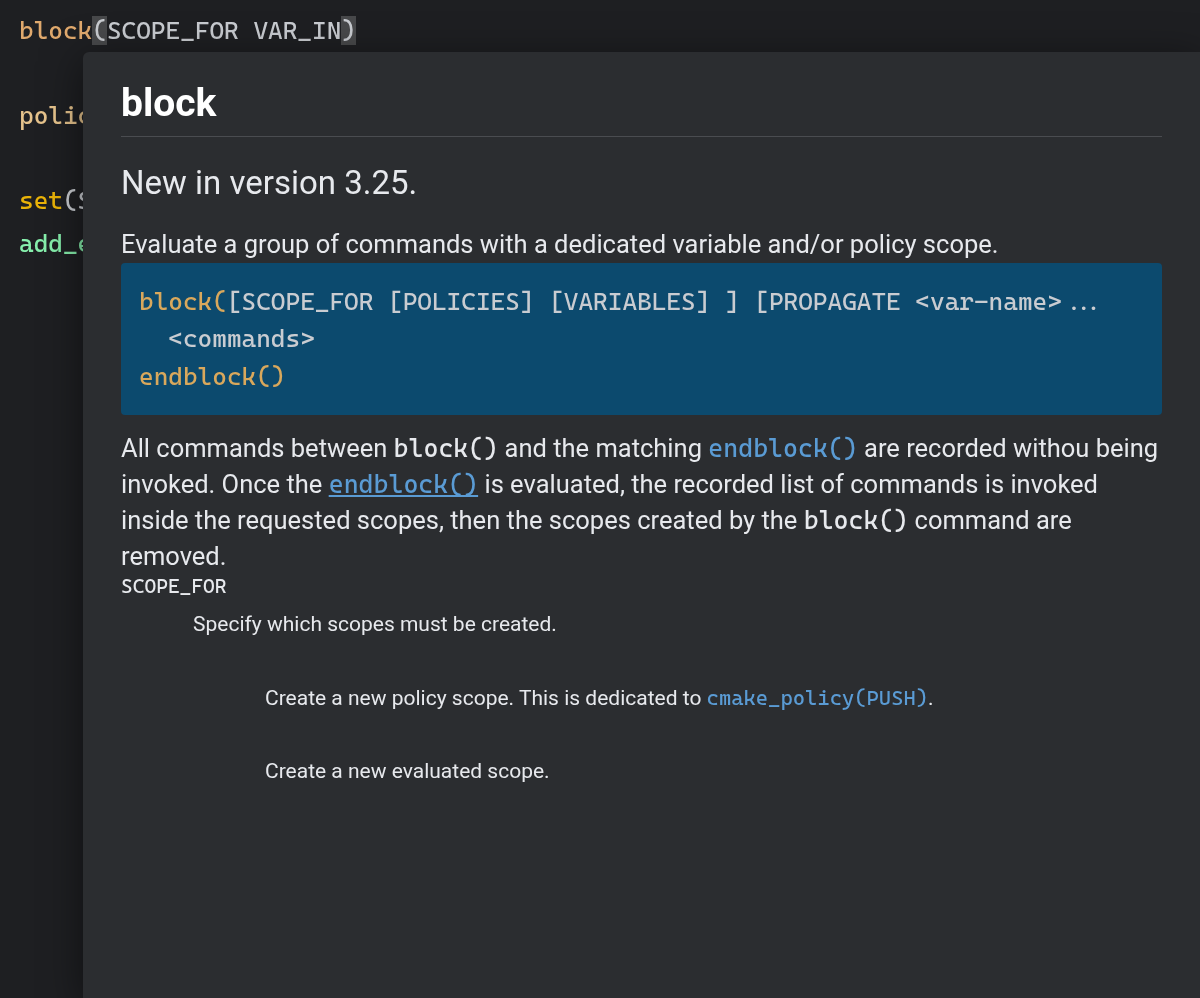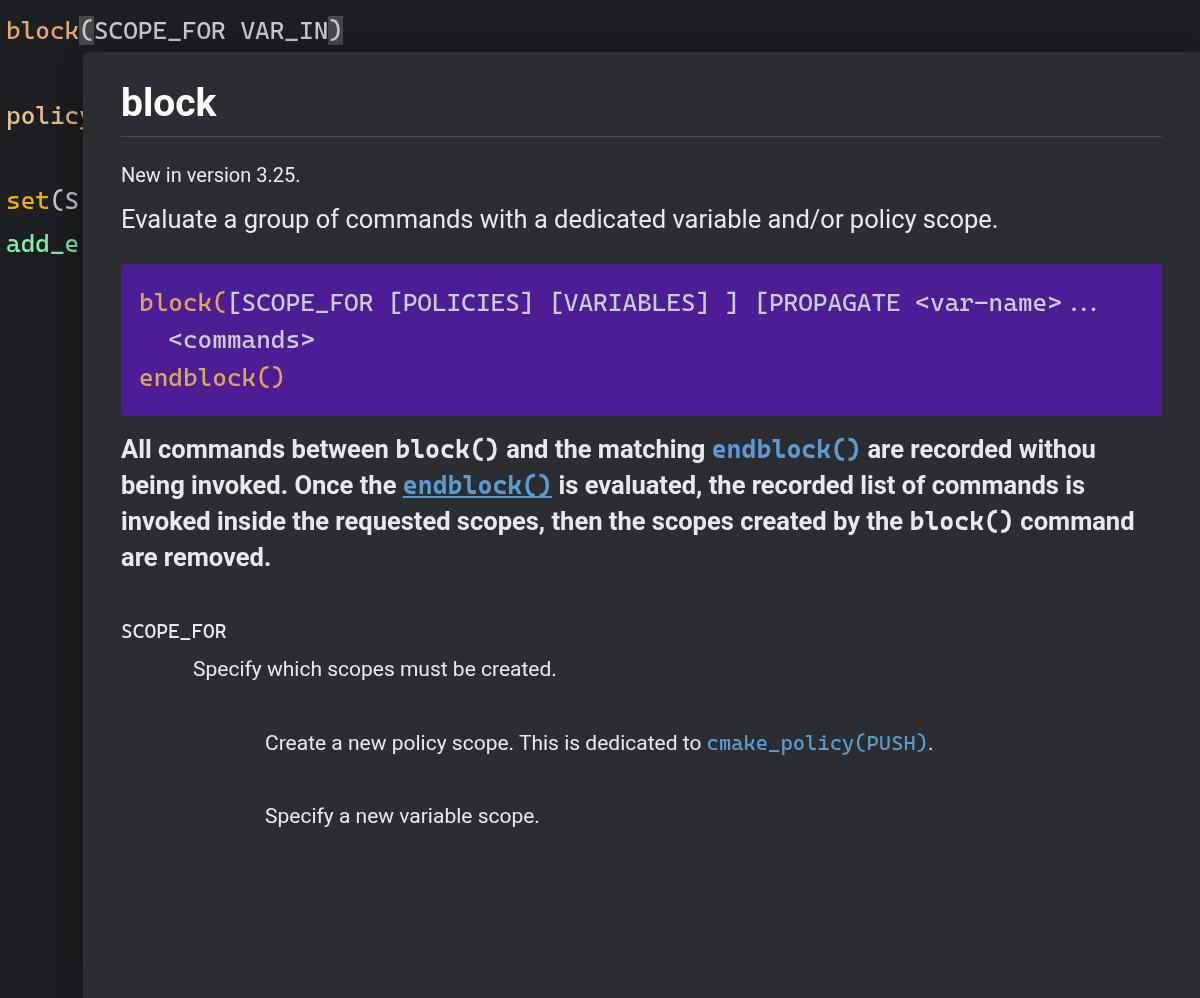--- a/index.html
+++ b/index.html
@@ -17,21 +17,21 @@
       top: 0;
       left: 0;
       width: 100%;
       height: 100%;
       font-size: 25px;
       line-height: 1.7;
       padding: 10px 0;
     }
     .code-line {
       white-space: pre;
-      padding-left: 6px;
+      padding-left: 19px;
     }
     .cmd-block { color: #e0a96d; }
     .cmd-endblock { color: #e6c38c; }
     .cmd-set { color: #eab308; }
     .cmd-add { color: #86efac; }
     .paren { color: #c9ccd1; }
     .args { color: #c9ccd1; }
     .hl-paren { background-color: rgba(200,200,200,0.25); color: #c9ccd1; }
     .tooltip {
       position: absolute;
@@ -50,51 +50,49 @@
     }
     .doc-title {
       font-size: 39px;
       font-weight: 700;
       color: #ffffff;
       border-bottom: 1px solid #4a4c50;
       padding-bottom: 10px;
       margin-bottom: 26px;
     }
     .doc-version {
-      font-size: 20px;
+      font-size: 33px;
       color: #e7e9ed;
-      margin-bottom: 14px;
+      margin-bottom: 24px;
       font-weight: 400;
     }
     .doc-summary {
       font-size: 25.5px;
       color: #e7e9ed;
-      margin-bottom: 26px;
       line-height: 1.45;
       font-weight: 400;
     }
     .codeblock {
-      background: #4c1d95;
+      background: #0c4a6e;
       border-radius: 4px;
       padding: 20px 18px;
       font-family: 'SF Mono', Monaco, 'Cascadia Code', 'Roboto Mono', Consolas, monospace;
       font-size: 25px;
       line-height: 1.5;
       margin-bottom: 16px;
       white-space: pre;
       overflow: hidden;
     }
     .kw-yellow { color: #d9a85c; }
     .gray { color: #c9ccd1; }
     .doc-para {
       font-size: 25.5px;
       color: #e7e9ed;
       line-height: 1.4;
-      margin-bottom: 44px;
-      font-weight: 700;
+      font-weight: 400;
     }
     .mono-inline {
       font-family: 'SF Mono', Monaco, 'Cascadia Code', 'Roboto Mono', Consolas, monospace;
     }
     .link { color: #5a9bd4; }
     .link-u { color: #5a9bd4; text-decoration: underline; text-underline-offset: 2px; }
     .def-term {
       font-family: 'SF Mono', Monaco, 'Cascadia Code', 'Roboto Mono', Consolas, monospace;
       font-size: 20px;
       color: #e7e9ed;
@@ -131,16 +129,16 @@
 <span class="gray">  &lt;commands&gt;</span>
 <span class="kw-yellow">endblock()</span></div>
     <div class="doc-para"><span>All commands between </span><span class="mono-inline">block()</span><span> and the matching </span><span class="mono-inline link">endblock()</span><span> are recorded withou</span> <span>being invoked. Once the </span><span class="mono-inline link-u">endblock()</span><span> is evaluated, the recorded list of commands is invoked inside the requested scopes, then the scopes created by the </span><span class="mono-inline">block()</span><span> command are removed.</span></div>
 
     <div class="def-term">SCOPE_FOR</div>
     <div class="def-desc">Specify which scopes must be created.</div>
 
     <div class="nested">
       <div class="def-desc"><span>Create a new policy scope. This is dedicated to </span><span class="mono-inline link">cmake_policy(PUSH)</span><span>.</span></div>
 
-      <div class="def-desc">Specify a new variable scope.</div>
+      <div class="def-desc">Create a new evaluated scope.</div>
     </div>
   </div>
 </div>
 
 </body></html>

